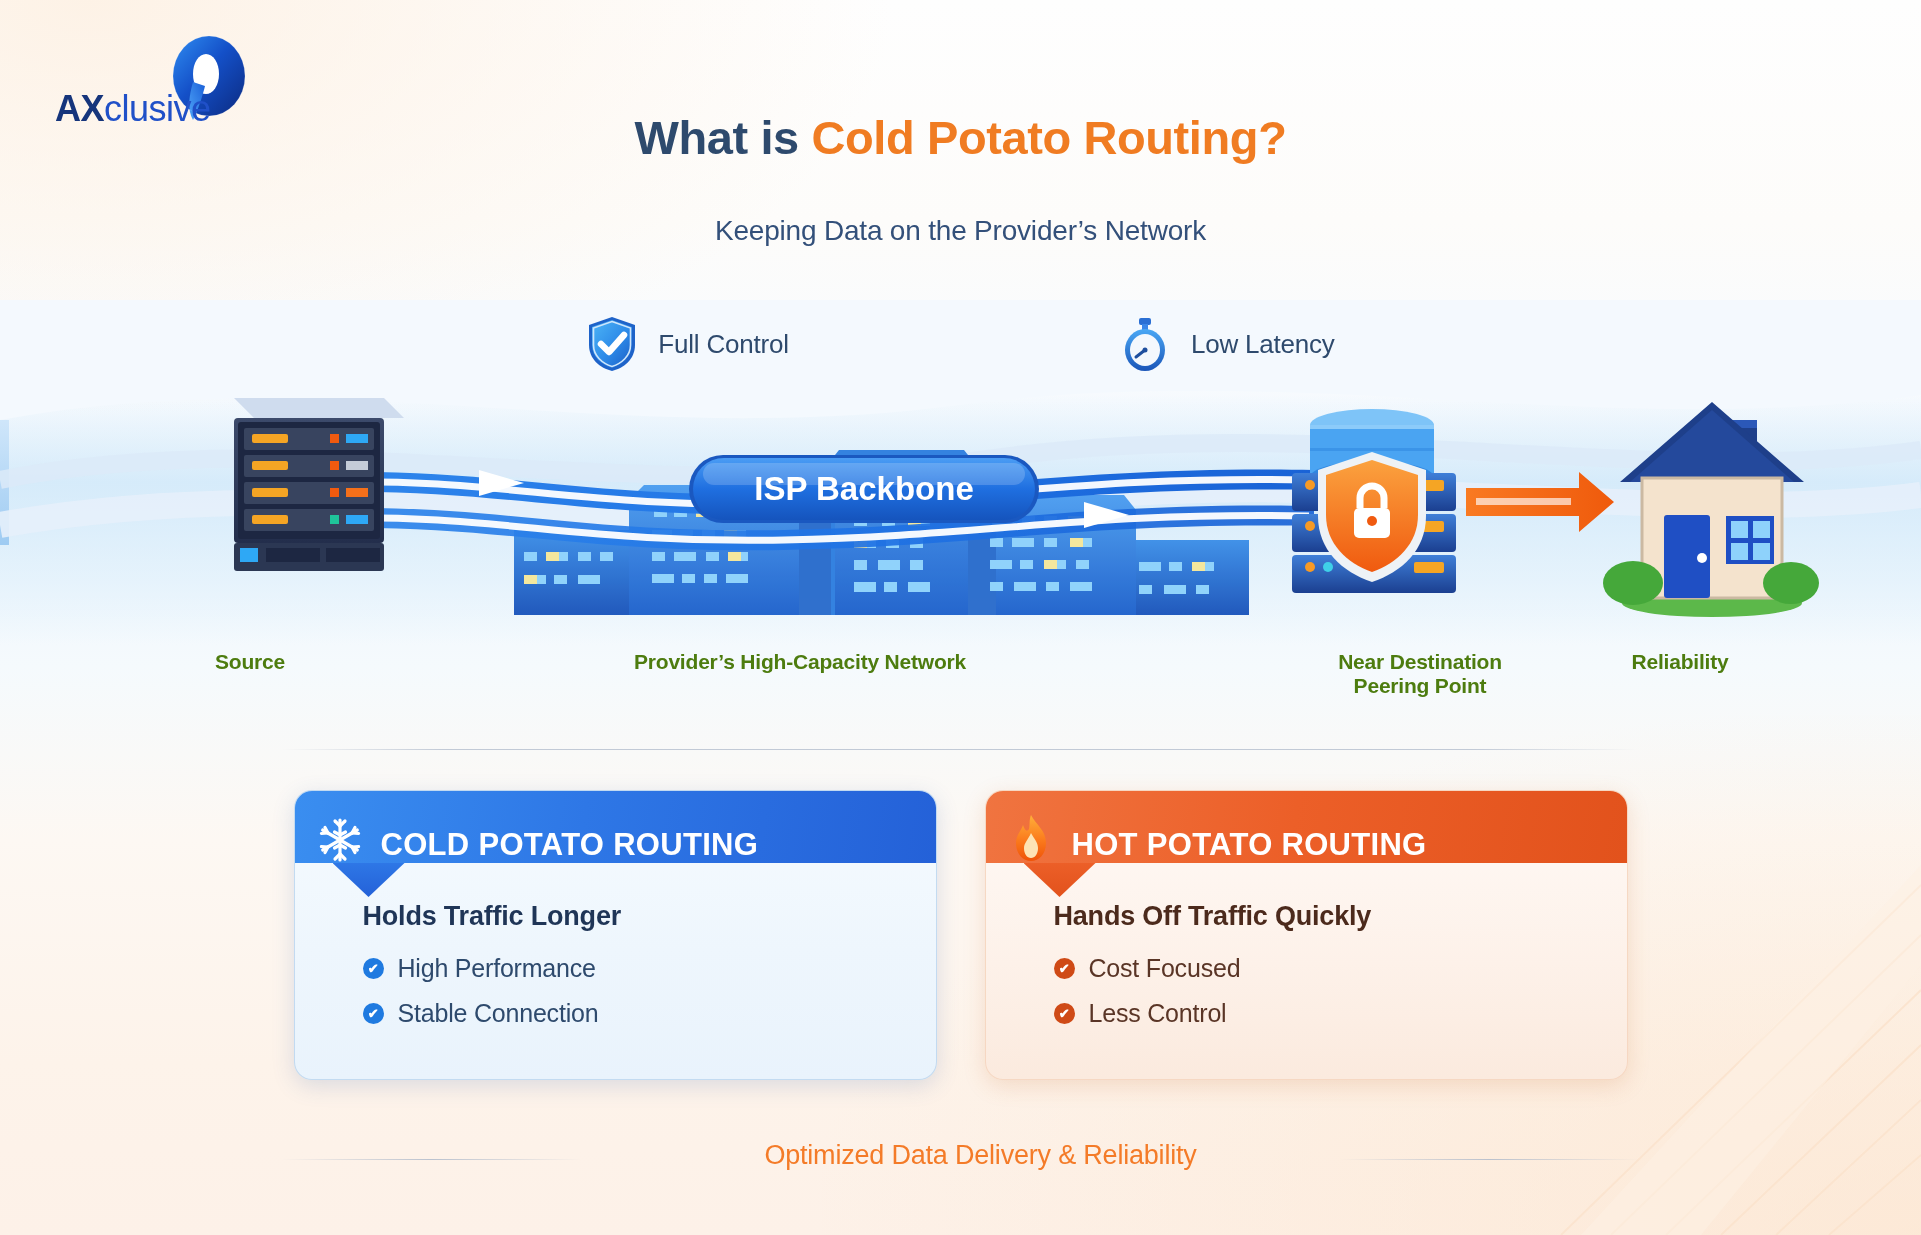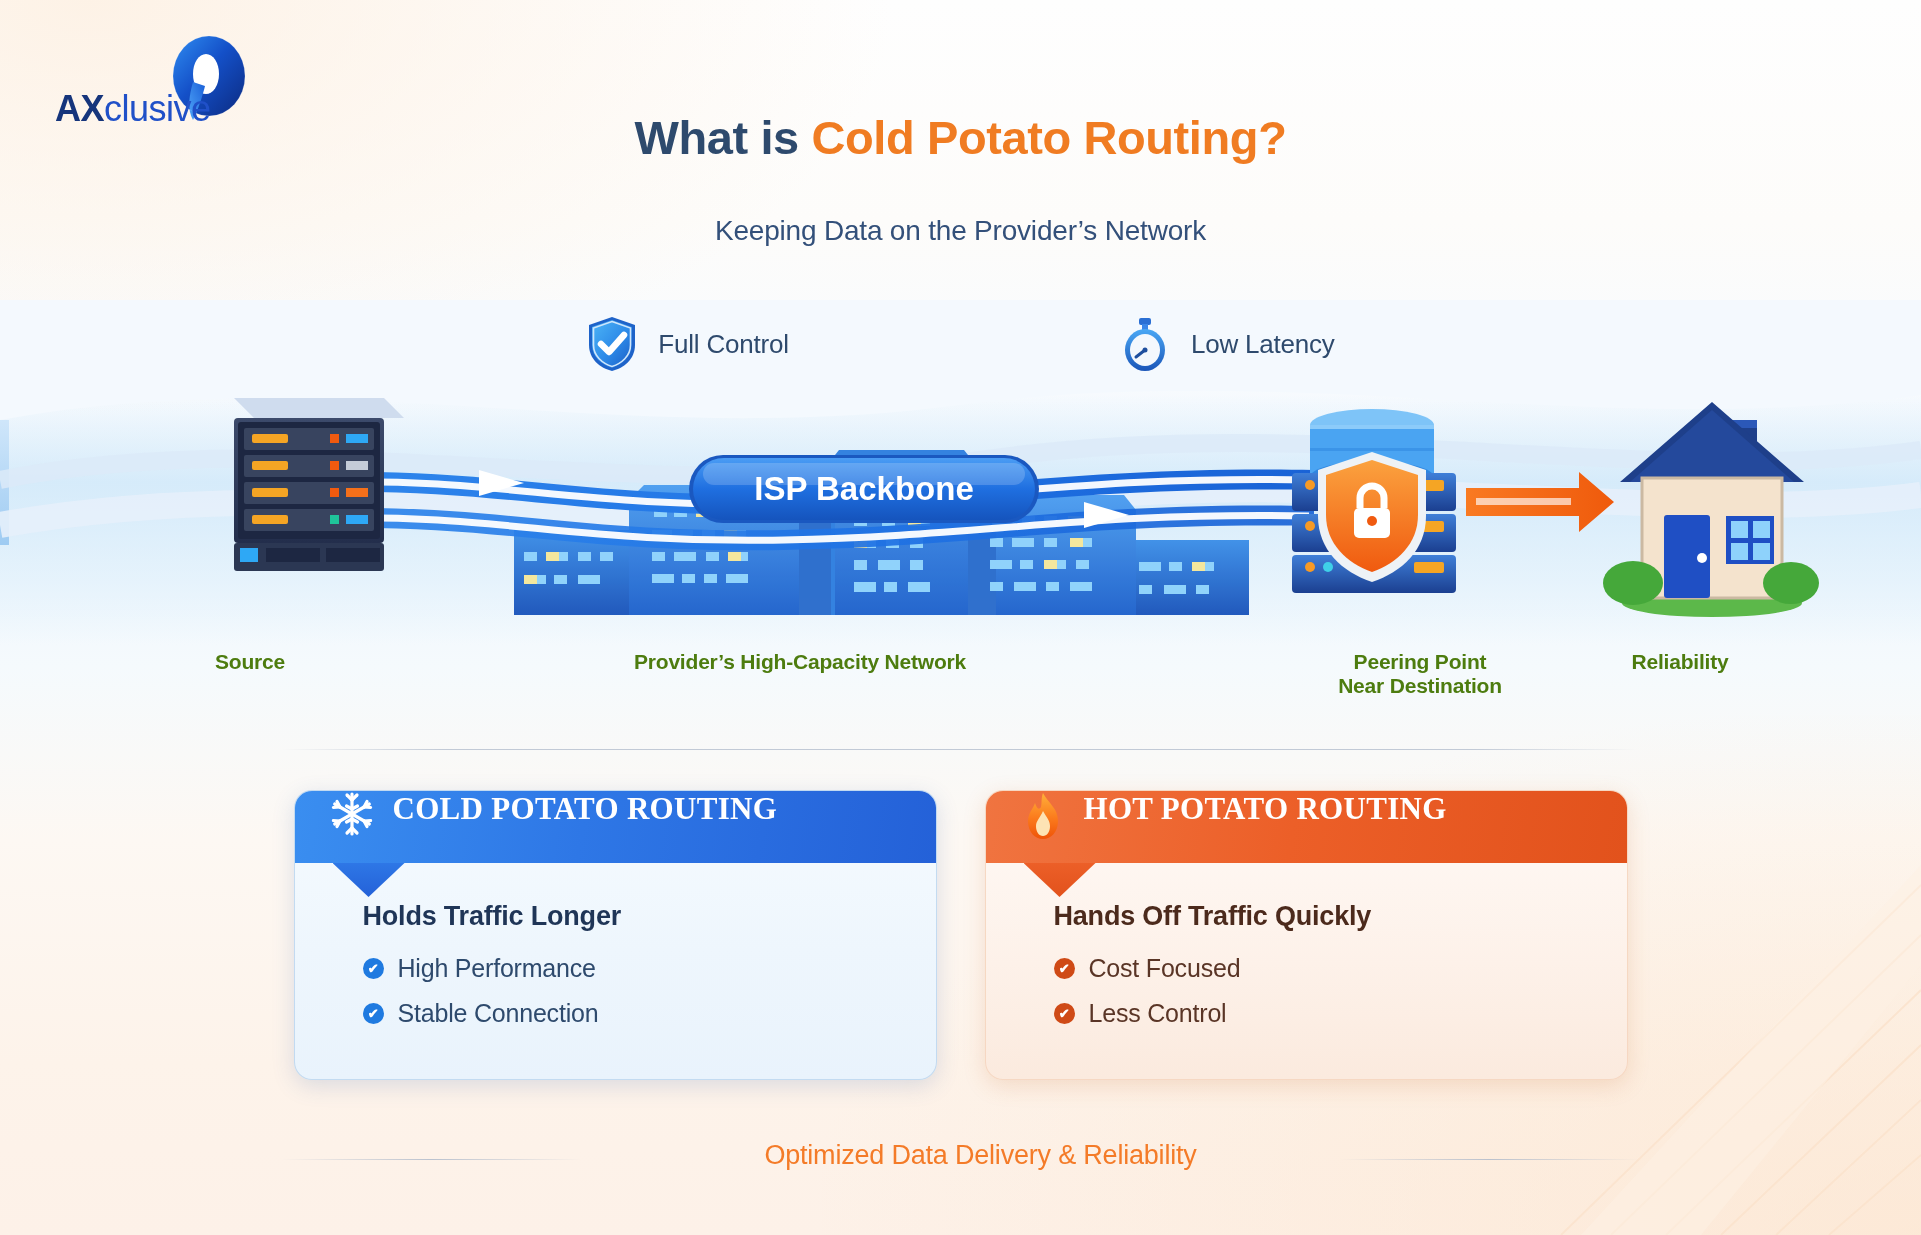--- a/index.html
+++ b/index.html
@@ -99,21 +99,21 @@
     box-shadow:0 6px 22px rgba(45,95,170,.17);
     border:1px solid rgba(190,215,240,.9);
   }
   .card-hot{
     background:linear-gradient(180deg,#fffaf7 0%,#fdf1e9 60%,#fbeade 100%);
     box-shadow:0 6px 22px rgba(200,110,50,.18);
     border:1px solid rgba(246,214,192,.95);
   }
   .card-head{
     position:relative; height:72px; border-radius:17px 17px 0 0;
-    display:flex; align-items:flex-start; padding-left:34px; gap:18px;font-family:Liberation Serif, serif;
+    display:flex; align-items:flex-end; padding-left:22px; gap:18px;
   }
   .head-cold{ background:linear-gradient(100deg,#3a8ef0 0%,#2e77e6 45%,#2461d8 100%); }
   .head-hot{ background:linear-gradient(100deg,#f07440 0%,#ec5f28 48%,#e2521c 100%); }
   .head-notch{
     position:absolute; left:38px; top:72px; width:72px; height:34px;
     clip-path:polygon(0 0,100% 0,50% 100%);
   }
   .notch-cold{ background:linear-gradient(180deg,#2e77e6,#2461d8); }
   .notch-hot{ background:linear-gradient(180deg,#ec5f28,#e2521c); }
   .card-title{
@@ -472,22 +472,22 @@
       <ellipse cx="1609" cy="193" rx="30" ry="22" fill="#45a83a"></ellipse>
       <ellipse cx="1767" cy="193" rx="28" ry="21" fill="#45a83a"></ellipse>
     </g>
   </svg>
 </div>
 
 <div class="captions">
   <div class="cap cap-source">Source</div>
   <div class="cap cap-network">Provider’s High-Capacity Network</div>
   <div class="cap cap-peering">
+    <div>Near Destination</div>
     <div>Peering Point</div>
-    <div>Near Destination</div>
   </div>
   <div class="cap cap-dest">Reliability</div>
 </div>
 
 <div class="hr-top"></div>
 
 <div class="cards">
 
   <div class="card card-cold">
     <div class="card-head head-cold">

